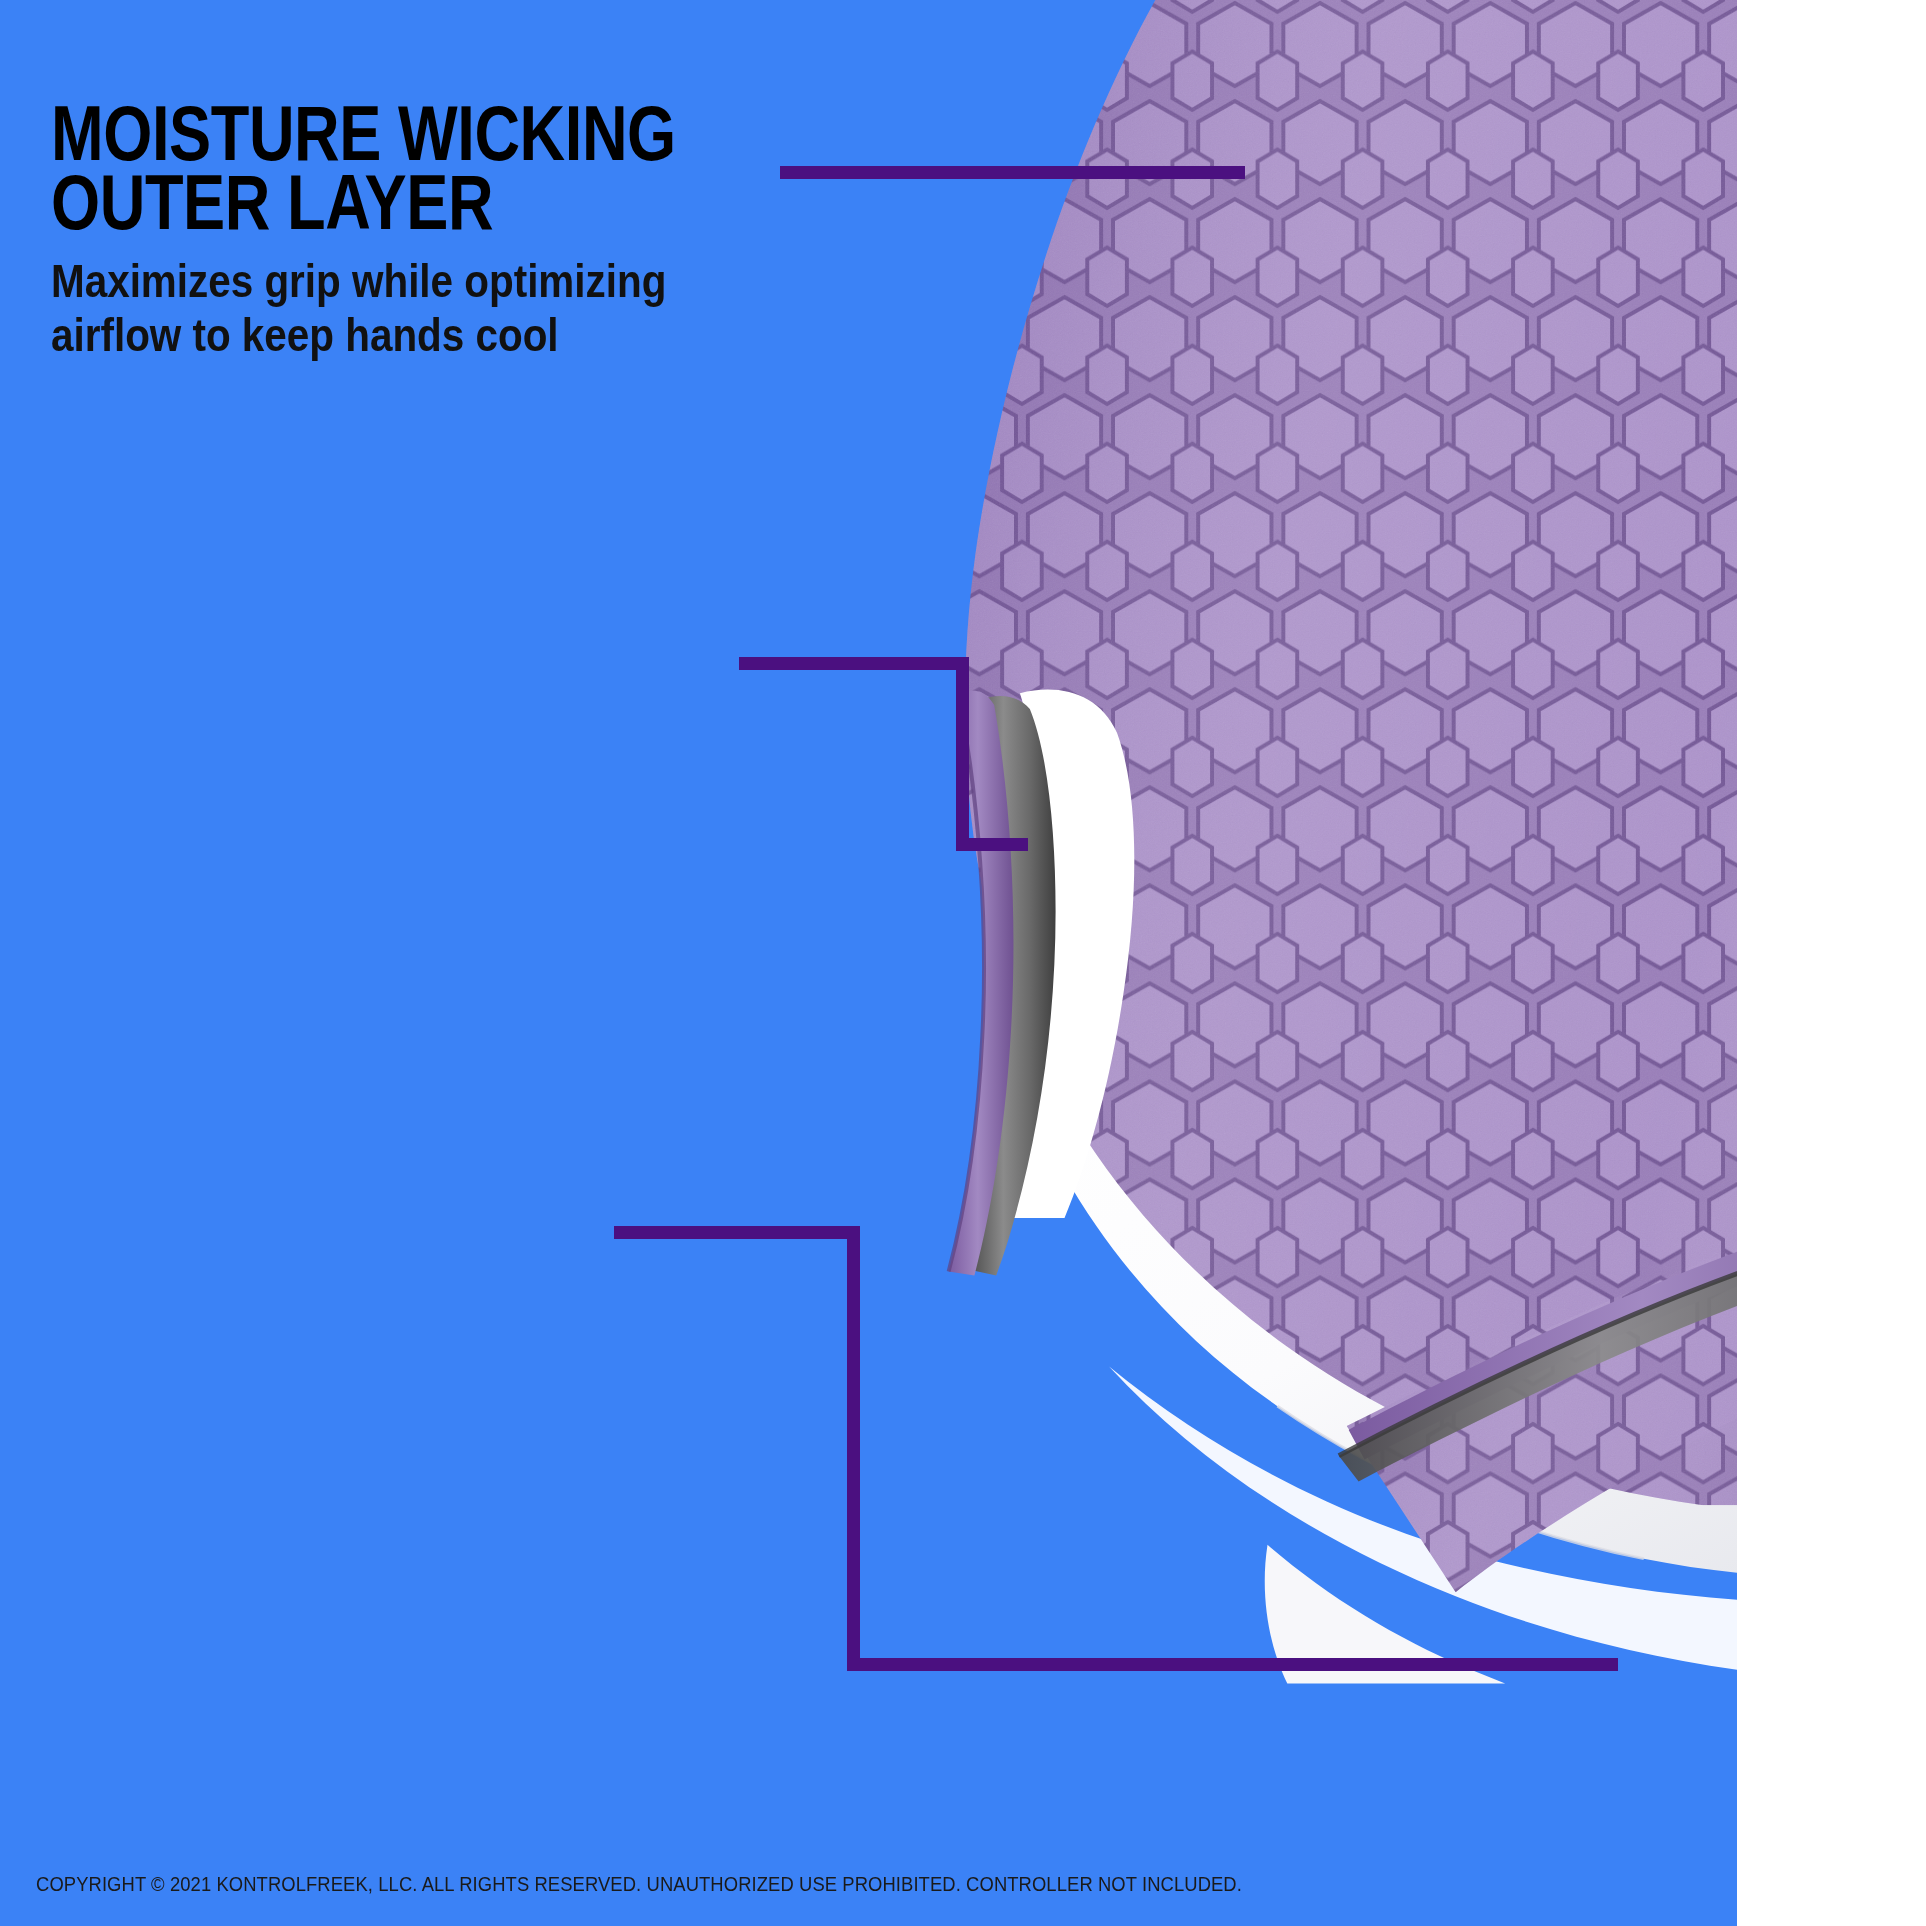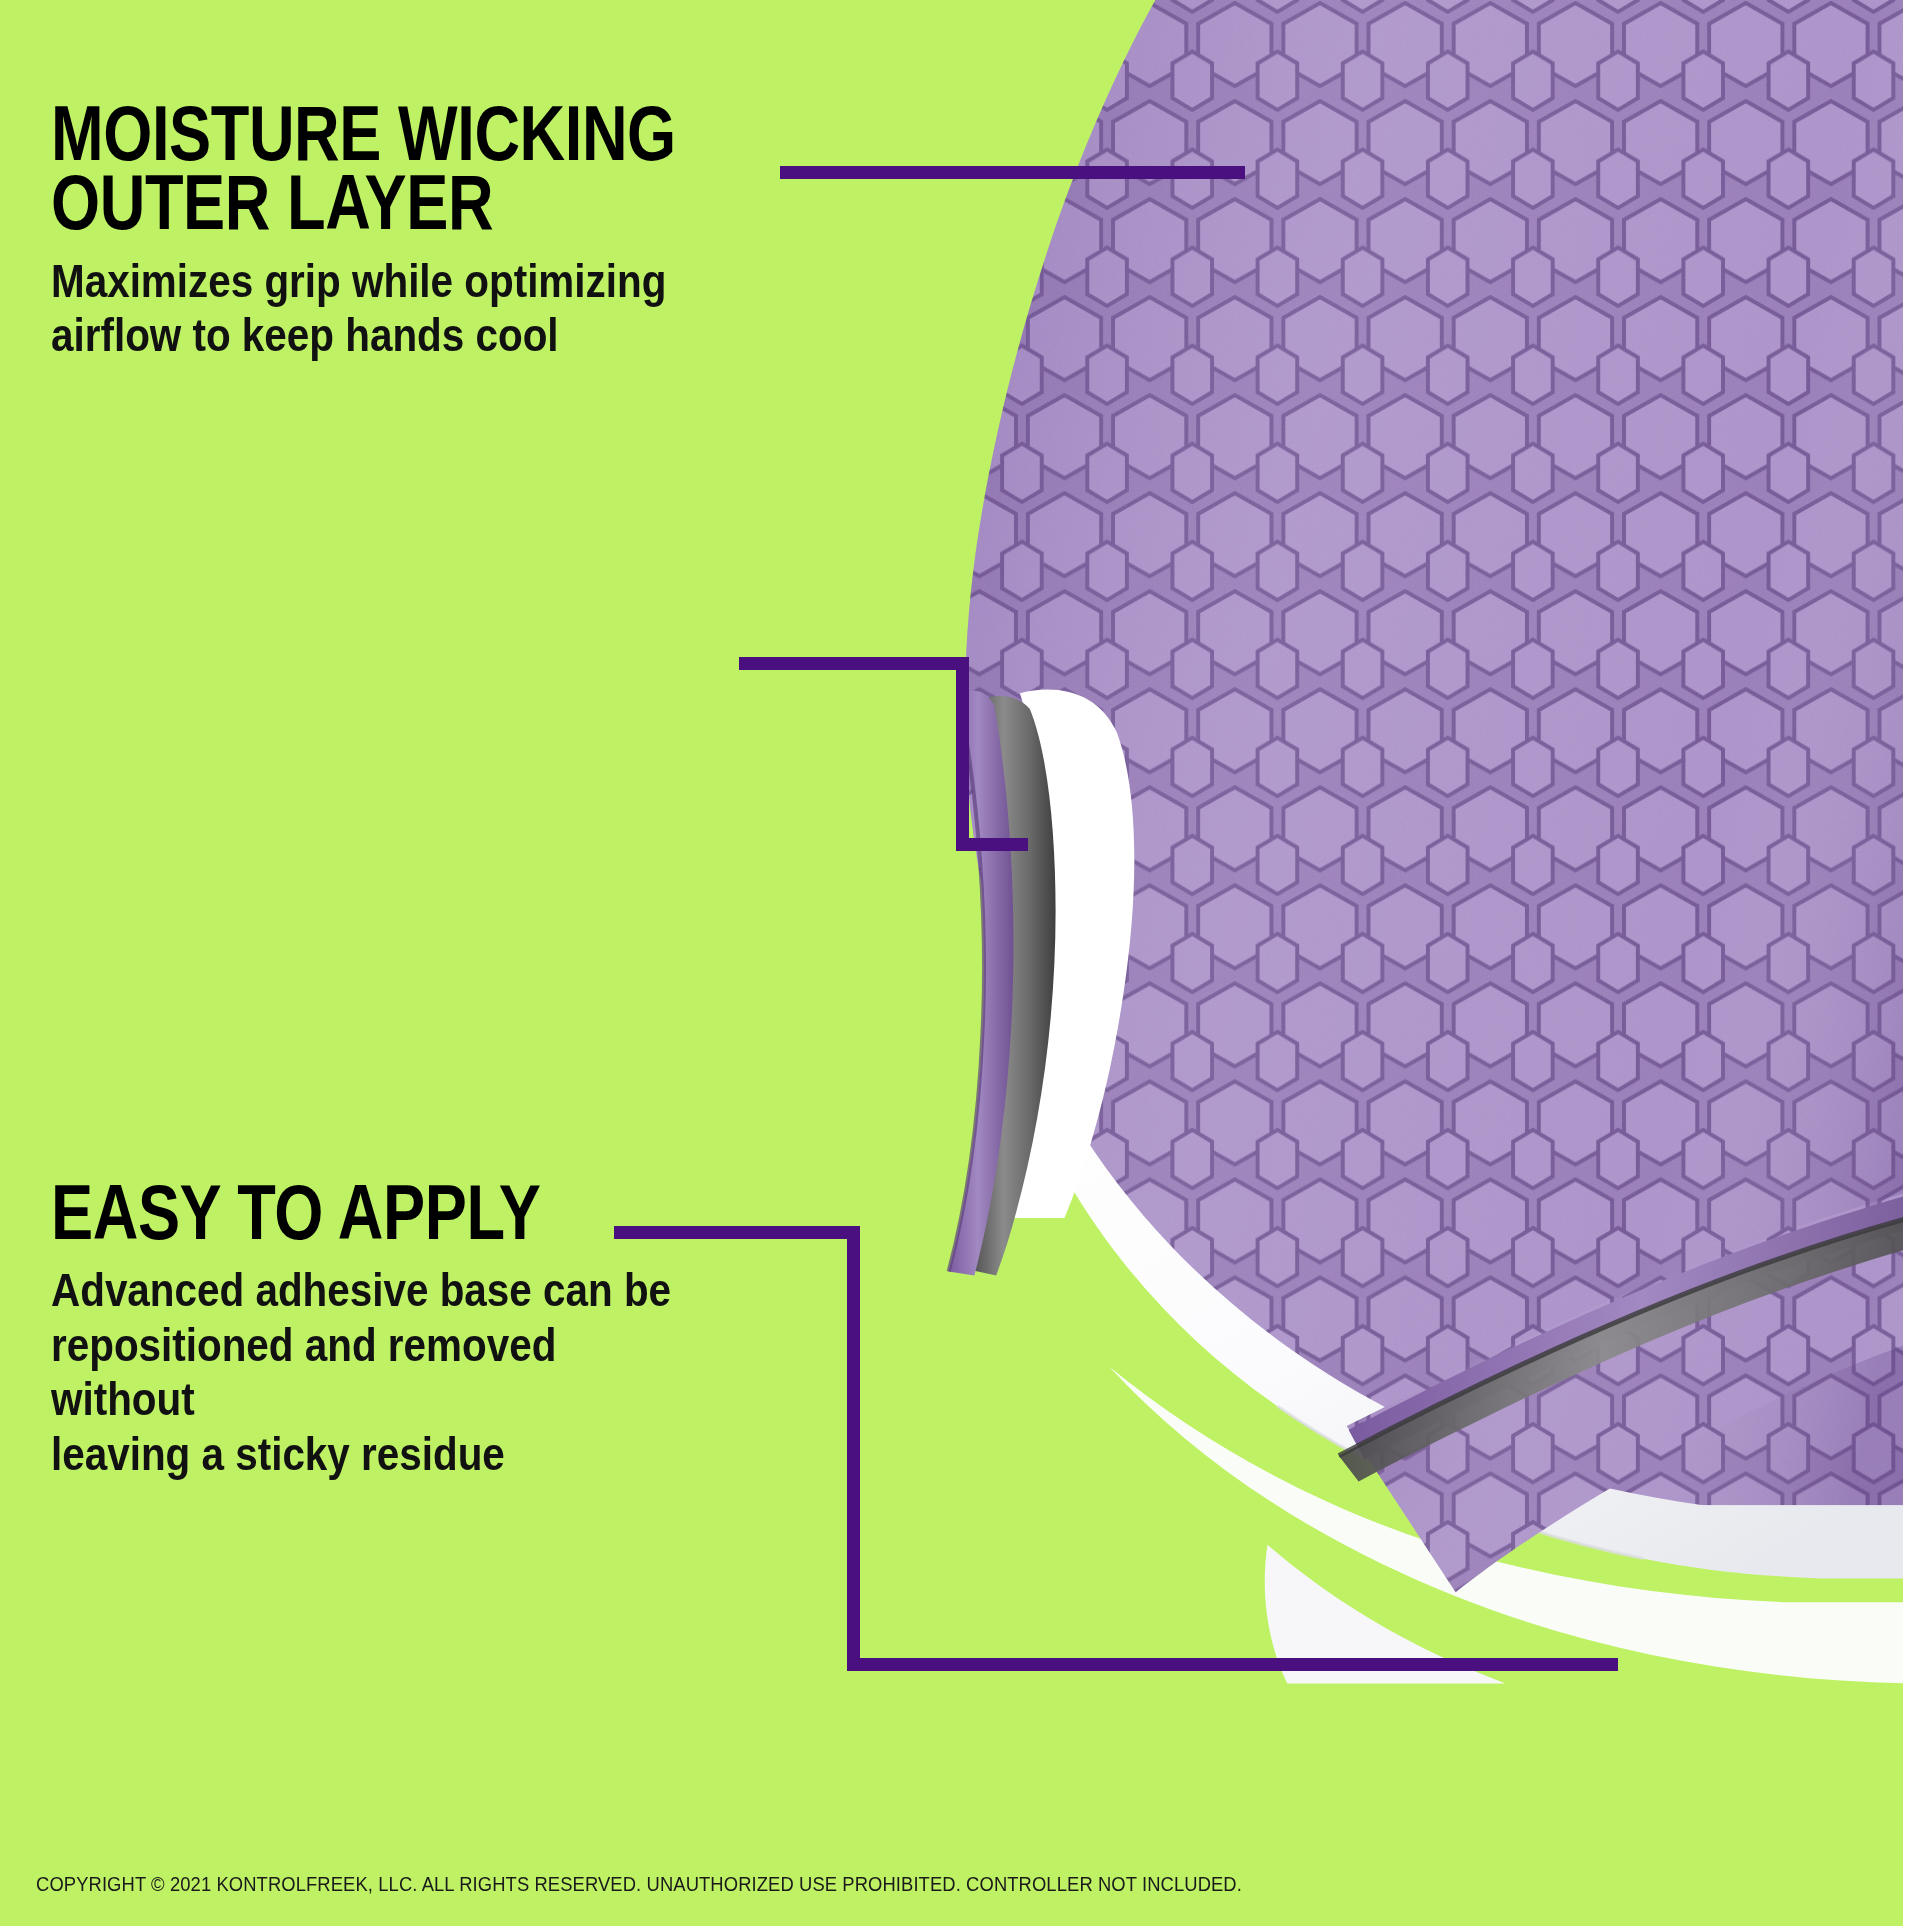--- a/index.html
+++ b/index.html
@@ -5,24 +5,25 @@
   html, body {
     margin: 0;
     padding: 0;
     background: #ffffff;
   }
   body {
     font-family: "Liberation Sans", sans-serif;
   }
   #page {
     position: relative;
-    width: 1903px;
+    width: 1731px;
     height: 1927px;
-    background: #bef264;
+    background: #3b82f6;
     overflow: hidden;
+    padding-left: 6px;
   }
 
   
   #product-art {
     position: absolute;
     left: 0; top: 0;
     width: 1927px;
     height: 1927px;
     pointer-events: none;
   }
@@ -274,23 +275,17 @@
   </div>
 
   <div class="callout" id="callout-1">
     <h2 class="callout-title">MOISTURE WICKING
 OUTER LAYER</h2>
     <p class="callout-body">Maximizes grip while optimizing
 airflow to keep hands cool</p>
   </div>
 
 
-  <div class="callout" id="callout-3">
-    <h2 class="callout-title">EASY TO APPLY</h2>
-    <p class="callout-body">Advanced adhesive base can be
-repositioned and removed without
-leaving a sticky residue</p>
-  </div>
 
   <div id="footer-copyright">COPYRIGHT © 2021 KONTROLFREEK, LLC. ALL RIGHTS RESERVED. UNAUTHORIZED USE PROHIBITED. CONTROLLER NOT INCLUDED.</div>
 
 </div>
 
 
 </body></html>

